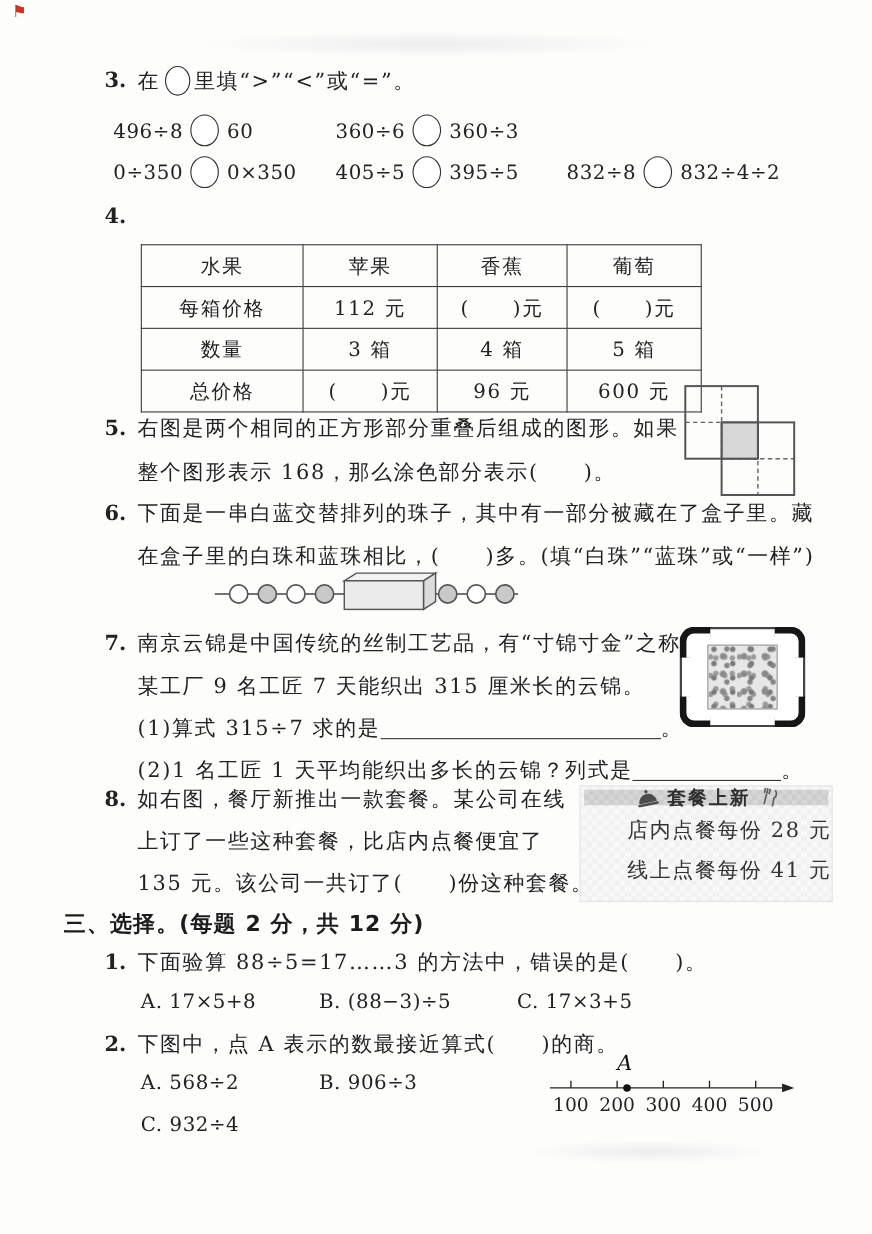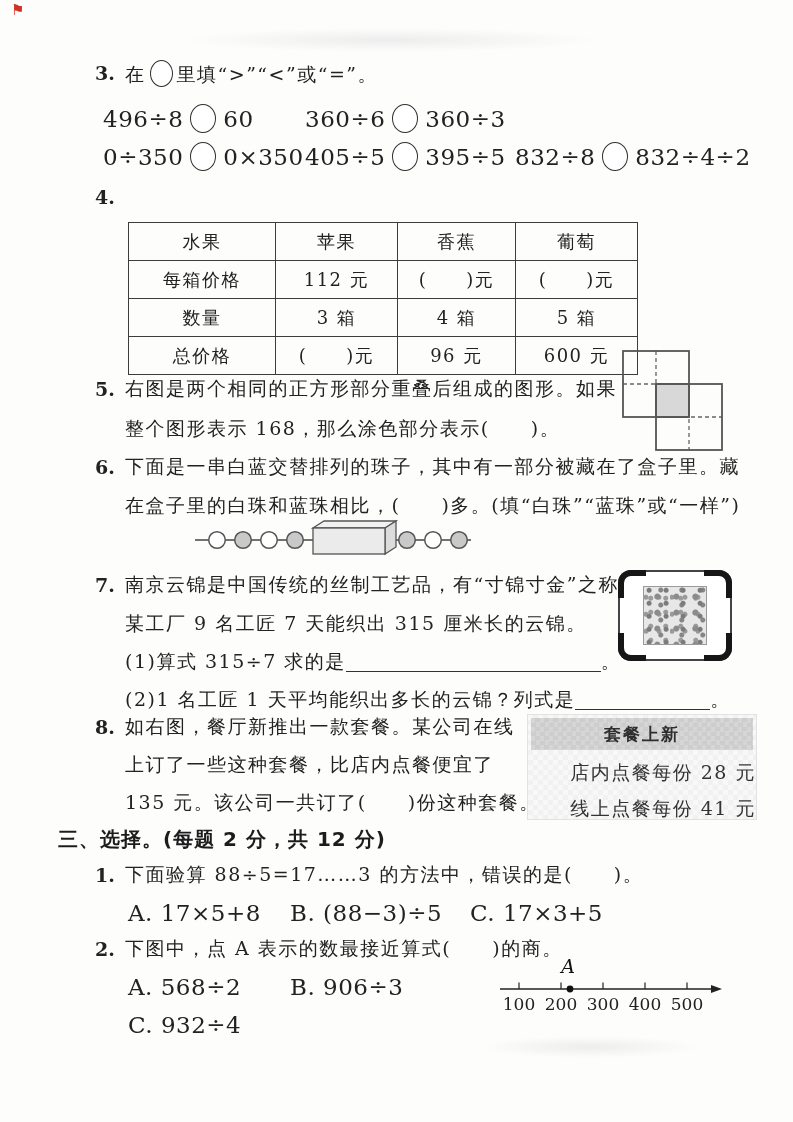--- a/index.html
+++ b/index.html
@@ -1,21 +1,21 @@
 <!DOCTYPE html>
 <html><head>
 <meta charset="utf-8">
 <style>
   html,body{margin:0;padding:0;background:#e8e8e8;}
   .page{position:relative;width:793px;height:1122px;background:#fdfdfc;overflow:hidden;
         font-family:"DejaVu Serif","Liberation Serif",serif;color:#222;}
   .abs{position:absolute;white-space:nowrap;}
   .qnum{font-weight:bold;font-size:19px;}
   .qtext{font-size:19px;letter-spacing:1.5px;}
-  .mathrow{font-size:23px;letter-spacing:0.5px;}
+  .mathrow{font-size:18px;letter-spacing:0.5px;}
   .circ{display:inline-block;width:24px;height:27px;border:1.6px solid #2f2f2f;border-radius:50%;
         vertical-align:middle;margin:0 7px 4px 7px;background:#fff;}
   .circ.small{width:21px;height:25px;margin:0 4px 4px 4px;}
   .ghost{position:absolute;background:radial-gradient(ellipse at center,#ededed 0%,transparent 70%);}
   
   table.fruit{position:absolute;left:128px;top:222px;border-collapse:collapse;table-layout:fixed;}
   table.fruit td{border:1.5px solid #3c3c3c;text-align:center;vertical-align:middle;
                  font-size:18px;letter-spacing:1.5px;height:37px;padding:0;}
   
   .ublank{display:inline-block;border-bottom:1.5px solid #333;height:20px;vertical-align:-4px;}
@@ -33,24 +33,24 @@
            radial-gradient(circle at 70% 60%,#8b8b8b 2.5px,transparent 3.5px),
            radial-gradient(circle at 45% 80%,#9b9b9b 2px,transparent 3px),
            radial-gradient(circle at 80% 20%,#868686 2px,transparent 3px),
            radial-gradient(circle at 15% 60%,#9a9a9a 2px,transparent 3px);
          background-size:17px 13px,19px 16px,15px 14px,21px 15px,13px 17px;}
   
   .menu{position:absolute;left:527px;top:714px;width:228px;height:104px;border:1px solid #e2e2e2;
         background-color:#f8f8f8;
         background-image:conic-gradient(#f1f1f1 0 25%,transparent 0 50%,#f1f1f1 0 75%,transparent 0);
         background-size:10px 10px;}
-  .menu-head{margin:3px 3px 0 3px;height:32px;display:flex;align-items:center;justify-content:center;gap:7px;
+  .menu-head{margin:3px 3px 0 3px;height:14px;display:flex;align-items:center;justify-content:center;gap:7px;
         background-color:#d6d6d6;
         background-image:conic-gradient(#cdcdcd 0 25%,transparent 0 50%,#cdcdcd 0 75%,transparent 0);
-        background-size:9px 9px;flex-direction:column;}
+        background-size:9px 9px;}
   .menu-title{font-family:"DejaVu Sans","Liberation Sans",sans-serif;font-weight:bold;font-size:17px;
         letter-spacing:2px;color:#2e2e2e;}
   .menu-line{font-size:19px;letter-spacing:1.5px;color:#333;text-align:right;margin-top:10px;}
   
   .sect{font-family:"DejaVu Sans","Liberation Sans",sans-serif;font-weight:bold;font-size:20px;
         letter-spacing:1px;color:#1c1c1c;}
   .flag{position:absolute;left:11px;top:1px;color:#d03126;font-size:15px;
         font-family:"DejaVu Sans",sans-serif;}
   svg text{font-family:"DejaVu Serif","Liberation Serif",serif;}
 </style>

